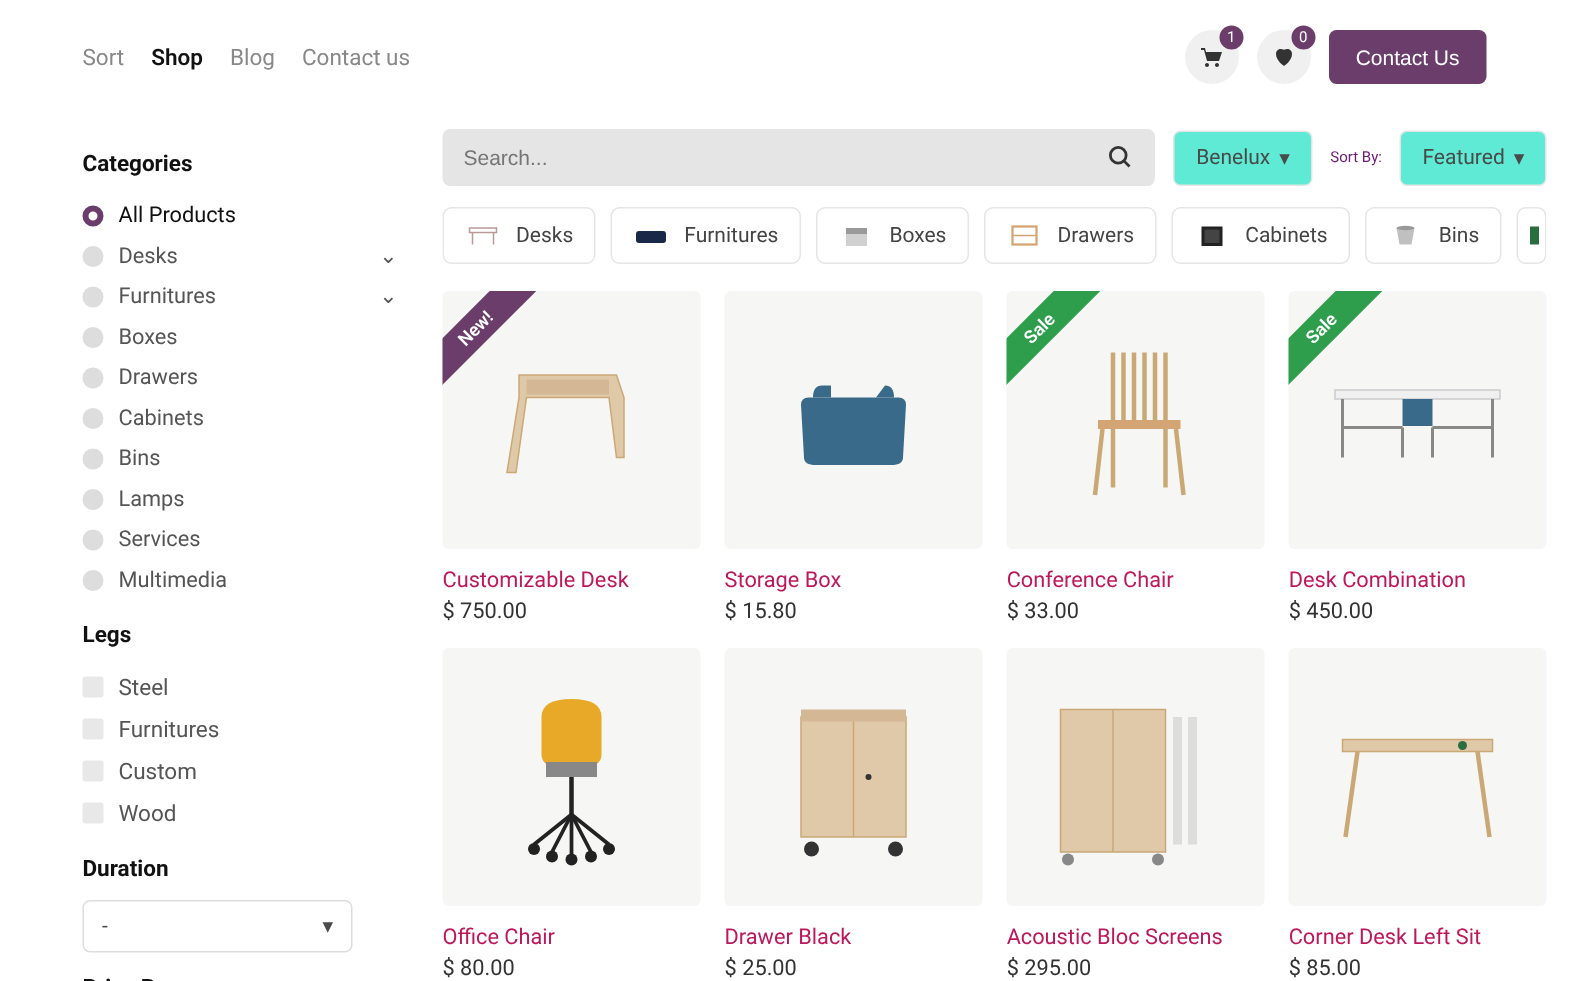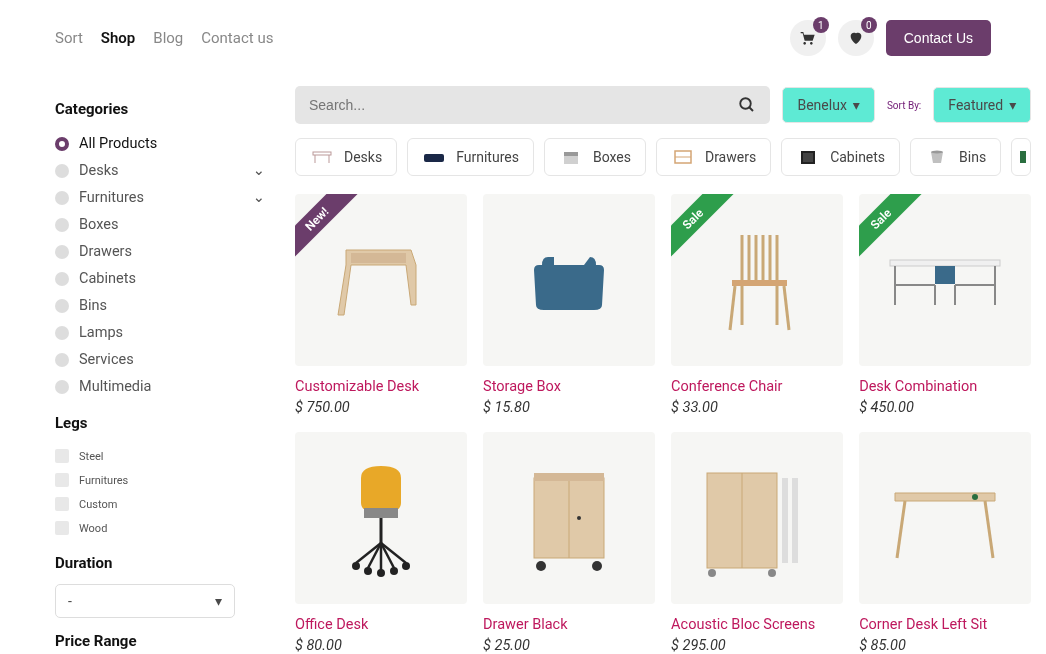--- a/index.html
+++ b/index.html
@@ -16,39 +16,39 @@
 .sidebar { width: 210px; flex-shrink: 0; }
 .sidebar h3 { font-size: 15px; font-weight: 700; color: #111; margin-bottom: 12px; margin-top: 14px; }
 .cat-item { display: flex; align-items: center; padding: 5px 0; cursor: pointer; position: relative; }
 .cat-radio { width: 14px; height: 14px; border-radius: 50%; background: #ddd; margin-right: 10px; flex-shrink: 0; }
 .cat-radio.active { background: #fff; border: 4px solid #6b3d6b; width: 14px; height: 14px; }
 .cat-item span { font-size: 14.5px; color: #555; }
 .cat-item.active span { color: #111; }
 .chev { margin-left: auto; color: #888; font-size: 12px; }
 .leg-item { display: flex; align-items: center; padding: 5px 0; cursor: pointer; }
 .leg-check { width: 14px; height: 14px; background: #e8e8e8; margin-right: 10px; border-radius: 2px; }
-.leg-item span { font-size: 11px; color: #555; }
+.leg-item span { font-size: 15px; color: #555; }
 .duration-select { width: 180px; padding: 8px 12px; border: 1px solid #ddd; border-radius: 5px; background: #fff; font-size: 14px; cursor: pointer; display: flex; justify-content: space-between; align-items: center; margin-top: 8px; }
 .content { flex: 1; }
 .toolbar { display: flex; gap: 12px; align-items: center; margin-bottom: 14px; }
 .search-box { flex: 1; display: flex; align-items: center; background: #e5e5e5; border-radius: 5px; padding: 10px 14px; }
 .search-box input { flex: 1; border: none; background: transparent; outline: none; font-size: 14px; color: #666; }
 .dropdown { border: 1px solid #e5e5e5; border-radius: 5px; padding: 9px 14px; font-size: 14px; cursor: pointer; display: flex; align-items: center; gap: 6px; background: #5eead4; }
 .sort-label { font-size: 10px; color: #701a75; }
 .chips { display: flex; gap: 10px; margin-bottom: 18px; overflow: hidden; }
 .chip { border: 1px solid #e5e5e5; border-radius: 6px; padding: 8px 14px; display: flex; align-items: center; gap: 10px; cursor: pointer; font-size: 14px; color: #444; flex-shrink: 0; }
 .chip-icon { width: 24px; height: 20px; display: flex; align-items: center; justify-content: center; }
 .grid { display: grid; grid-template-columns: repeat(4, 1fr); gap: 16px; }
 .card { cursor: pointer; }
 .card-img { background: #f6f6f4; border-radius: 4px; aspect-ratio: 1; position: relative; overflow: hidden; display: flex; align-items: center; justify-content: center; }
 .ribbon { position: absolute; top: 14px; left: -28px; width: 100px; text-align: center; color: #fff; font-size: 12px; font-weight: 600; padding: 4px 0; transform: rotate(-45deg); }
 .ribbon.new { background: #6b3d6b; }
 .ribbon.sale { background: #2e9e4c; }
 .card-title { font-size: 14.5px; color: #be185d; margin-top: 12px; }
-.card-price { font-size: 14.5px; color: #333; margin-top: 4px; font-style: italic; }
+.card-price { font-size: 14.5px; color: #333; margin-top: 4px; }
 svg { display: block; }
 </style>
 </head>
 <body>
 
 <div class="header">
   <div class="nav">
     <div class="nav-item">Sort</div>
     <div class="nav-item active">Shop</div>
     <div class="nav-item">Blog</div>
@@ -305,21 +305,21 @@
                 <line x1="55" y1="95" x2="68" y2="120"></line>
                 <line x1="55" y1="95" x2="55" y2="122"></line>
               </g>
               <circle cx="30" cy="118" r="4" fill="#222"></circle>
               <circle cx="80" cy="118" r="4" fill="#222"></circle>
               <circle cx="42" cy="123" r="4" fill="#222"></circle>
               <circle cx="68" cy="123" r="4" fill="#222"></circle>
               <circle cx="55" cy="125" r="4" fill="#222"></circle>
             </svg>
           </div>
-    <div class="card-title">Office Desk</div>
+    <div class="card-title">Office Chair</div>
     <div class="card-price">$ 80.00</div>
         </div>
         <div class="card">
           <div class="card-img">
             <svg width="120" height="130" viewBox="0 0 120 130">
               <rect x="25" y="25" width="70" height="80" fill="#e0c9a8" stroke="#c9a876"></rect>
               <rect x="25" y="20" width="70" height="8" fill="#d4b896"></rect>
               <line x1="60" y1="28" x2="60" y2="105" stroke="#c9a876"></line>
               <circle cx="70" cy="65" r="2" fill="#333"></circle>
               <circle cx="32" cy="113" r="5" fill="#333"></circle>

